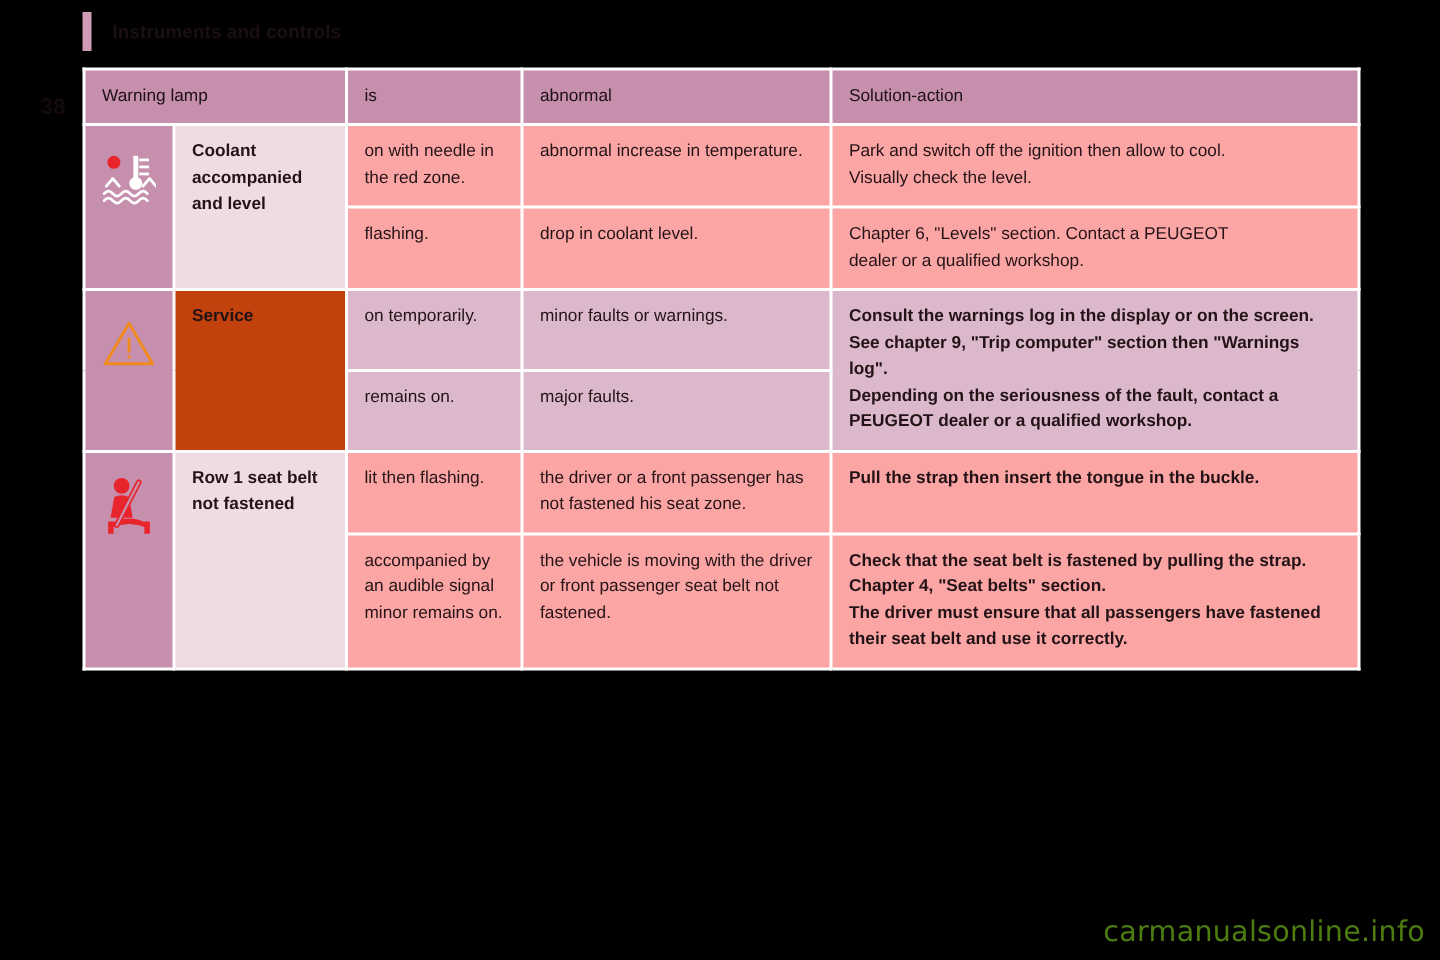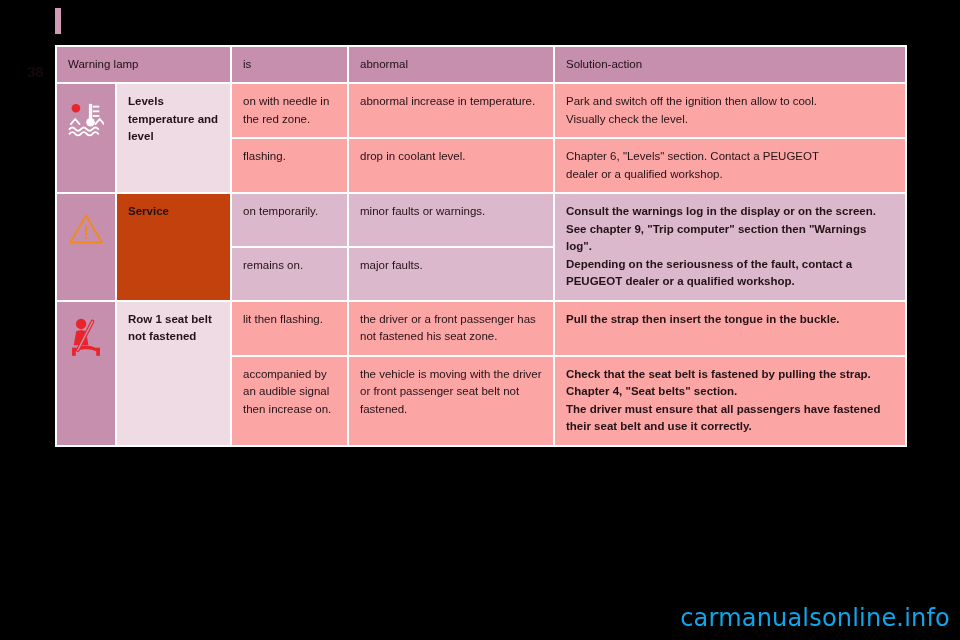--- a/index.html
+++ b/index.html
@@ -117,31 +117,32 @@
   }
 
   .cell-line { display: block; }
   .cell-para { display: block; font-weight: bold; }
 
   
   .watermark {
     position: absolute;
     right: 10px;
     bottom: 8px;
-    font-size: 24px;
-    color: #0ea5e9;
+    font-size: 19px;
+    color: #4d7c0f;
     font-family: "DejaVu Sans", sans-serif;
     letter-spacing: .2px;
   }
 </style>
 </head>
 <body>
 
 <div class="page-header">
   <div class="header-accent-bar"></div>
+  <div class="header-title">Instruments and controls</div>
 </div>
 
 <div class="page-number">38</div>
 
 <table class="warning-table">
   <colgroup>
     <col class="c-icon">
       <col class="c-name">
       <col class="c-is">
       <col class="c-ind">
@@ -167,21 +168,21 @@
             <rect x="34.5" y="7.5" width="9" height="2.6" fill="#ffffff"></rect>
             <rect x="34.5" y="14" width="9" height="2.6" fill="#ffffff"></rect>
             <rect x="34.5" y="20.5" width="9" height="2.6" fill="#ffffff"></rect>
             <path d="M4 33 L10 26 L16 33" fill="none" stroke="#ffffff" stroke-width="2.6" stroke-linecap="round" stroke-linejoin="round"></path>
             <path d="M38 33 L44 26 L50 33" fill="none" stroke="#ffffff" stroke-width="2.6" stroke-linecap="round" stroke-linejoin="round"></path>
             <path d="M2 40 q4 -4.5 8 0 q4 4.5 8 0 q4 -4.5 8 0 q4 4.5 8 0 q4 -4.5 8 0" fill="none" stroke="#ffffff" stroke-width="2.6" stroke-linecap="round"></path>
             <path d="M2 46.5 q4 -4.5 8 0 q4 4.5 8 0 q4 -4.5 8 0 q4 4.5 8 0 q4 -4.5 8 0" fill="none" stroke="#ffffff" stroke-width="2.6" stroke-linecap="round"></path>
           </svg>
         </div>
       </td>
-      <td class="name-cell name-cell-light" rowspan="2">Levels temperature and level</td>
+      <td class="name-cell name-cell-light" rowspan="2">Coolant accompanied and level</td>
       <td class="is-cell shade-light">on with needle in the red zone.</td>
       <td class="ind-cell shade-light">abnormal increase in temperature.</td>
       <td class="sol-cell shade-light">
         <span class="cell-line">Park and switch off the ignition then allow to cool.</span>
         <span class="cell-line">Visually check the level.</span>
       </td>
     </tr>
     <tr>
       <td class="is-cell shade-light">flashing.</td>
       <td class="ind-cell shade-light">drop in coolant level.</td>
@@ -230,21 +231,21 @@
         </div>
       </td>
       <td class="name-cell name-cell-light" rowspan="2">Row 1 seat belt not fastened</td>
       <td class="is-cell shade-light">lit then flashing.</td>
       <td class="ind-cell shade-light">the driver or a front passenger has not fastened his seat zone.</td>
       <td class="sol-cell shade-light">
         <span class="cell-para">Pull the strap then insert the tongue in the buckle.</span>
       </td>
     </tr>
     <tr>
-      <td class="is-cell shade-light">accompanied by an audible signal then increase on.</td>
+      <td class="is-cell shade-light">accompanied by an audible signal minor remains on.</td>
       <td class="ind-cell shade-light">the vehicle is moving with the driver or front passenger seat belt not fastened.</td>
       <td class="sol-cell shade-light">
         <span class="cell-para">Check that the seat belt is fastened by pulling the strap. Chapter 4, "Seat belts" section.</span>
         <span class="cell-para">The driver must ensure that all passengers have fastened their seat belt and use it correctly.</span>
       </td>
     </tr>
 
   </tbody>
 </table>
 

